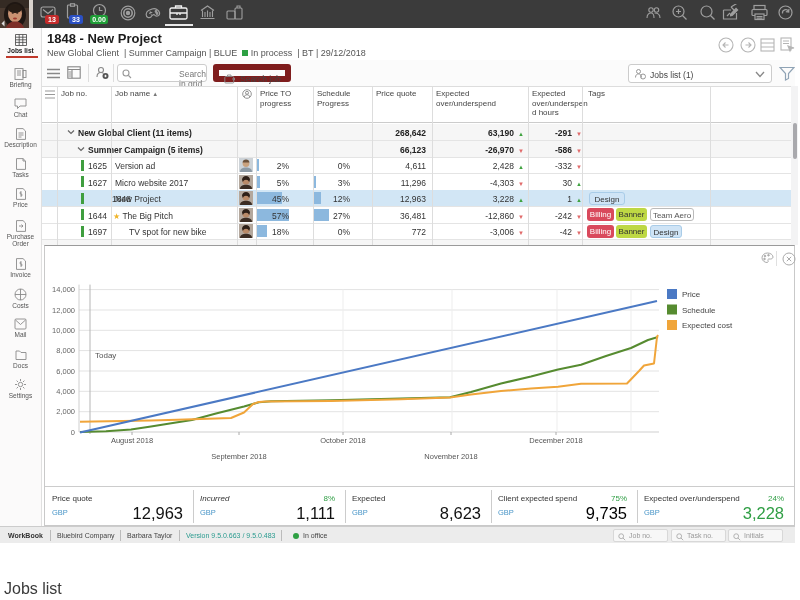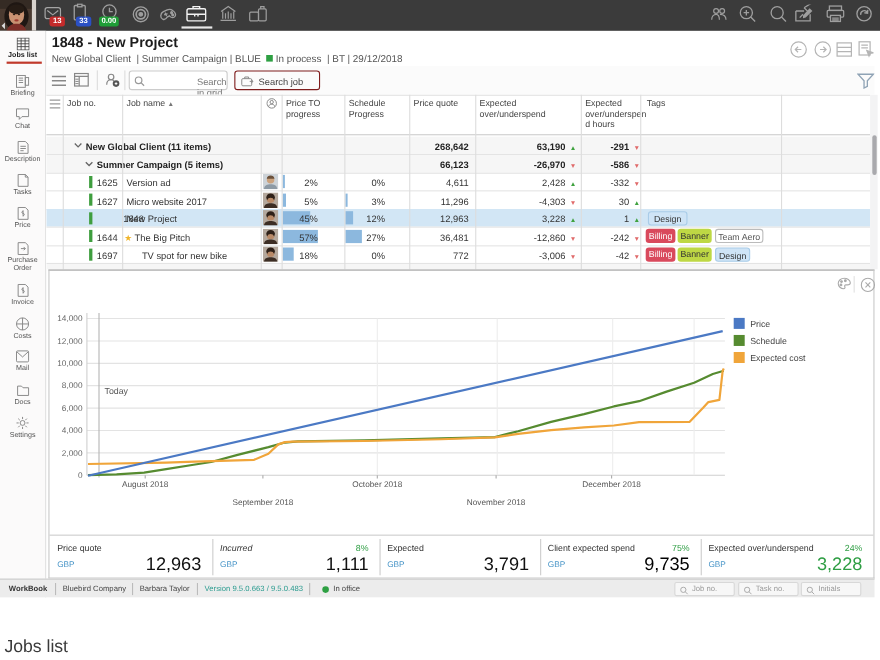--- a/index.html
+++ b/index.html
@@ -237,28 +237,39 @@
       <path d="M9.3 10 L11.7 10 M10.5 8.8 L10.5 11.2" stroke="#fff" stroke-width="0.9"></path>
 </svg>
 <div class="vline" style="left:113px;top:64px;height:18px;"></div>
 <div class="a" style="left:117px;top:64px;width:90px;height:18px;background:#fff;border:1px solid #ccc;border-radius:3px;">
   <svg style="position:absolute;left:4px;top:4px;" width="10" height="10" viewBox="0 0 10 10" fill="none" stroke="#999" stroke-width="1.1">
         <circle cx="4" cy="4" r="3"></circle>
         <path d="M6.5 6.5 L9 9"></path>
       </svg>
   <div style="position:absolute;left:18px;top:4px;font-size:8.5px;color:#777;margin-left:43px;">Search in grid</div>
 </div>
-<div class="a" style="left:213px;top:64px;width:78px;height:18px;background:#fbfbfb;border:1px solid #7f1d1d;border-radius:3px;">
+<div class="a" style="left:213px;top:64px;width:78px;height:18px;background:#fbfbfb;border:6px solid #7f1d1d;border-radius:3px;">
   <svg style="position:absolute;left:5px;top:4px;" width="12" height="10" viewBox="0 0 12 10" fill="none" stroke="#8a8a8a" stroke-width="0.9">
         <rect x="0.8" y="2.5" width="9" height="6.5" rx="1"></rect>
         <path d="M3.5 2.5 L3.5 1 L7 1 L7 2.5 M8 5 L11 5 M9.5 3.5 L11 5 L9.5 6.5"></path>
       </svg>
   <div style="position:absolute;left:21px;top:4px;font-size:8.5px;color:#444;">Search job</div>
 </div>
 
+<div class="a" style="left:628px;top:64px;width:144px;height:19px;background:#fff;border:1px solid #ccc;border-radius:3px;">
+  <svg style="position:absolute;left:5px;top:3px;" width="12" height="12" viewBox="0 0 12 12" fill="none" stroke="#999" stroke-width="1">
+        <circle cx="4.5" cy="3.5" r="2"></circle>
+        <path d="M1.5 9.5 C1.5 6.8 3 6 4.5 6 C6 6 7.5 6.8 7.5 9.5"></path>
+        <circle cx="9" cy="8.5" r="2.5"></circle>
+      </svg>
+  <div style="position:absolute;left:21px;top:4.5px;font-size:8.5px;color:#444;">Jobs list (1)</div>
+  <svg style="position:absolute;right:6px;top:6px;" width="10" height="7" viewBox="0 0 10 7" fill="none" stroke="#888" stroke-width="1.3">
+        <path d="M1 1 L5 5.5 L9 1"></path>
+      </svg>
+</div>
 <svg class="a" style="left:779px;top:66px;" width="16" height="15" viewBox="0 0 16 15" fill="none" stroke="#8fa3b5" stroke-width="1.2">
   <path d="M1 1.5 L15 1.5 L9.5 7.5 L9.5 12.5 L6.5 14 L6.5 7.5 Z"></path>
 </svg>
 
 <div class="a" style="left:42px;top:86px;width:756px;height:159px;background:#fff;overflow:hidden;" id="gridbox">
 
   <div class="a" style="left:0;top:0;width:749px;height:37px;background:#fff;border-top:1px solid #ddd;border-bottom:1px solid #ccc;"></div>
   <svg class="a" style="left:3px;top:4px;" width="10" height="9" viewBox="0 0 10 9" stroke="#999" stroke-width="1.2">
         <path d="M0 1 L10 1 M0 4.5 L10 4.5 M0 8 L10 8"></path>
       </svg>
@@ -489,21 +500,21 @@
 <div class="a" style="left:7px;top:262px;font-size:7.5px;color:#4a96c8;">GBP</div>
 <div class="a num" style="left:30px;top:258px;width:108px;font-size:16.5px;color:#111;">12,963</div>
 <div class="vline" style="left:148px;top:244px;height:33px;background:#ccc;"></div>
 <div class="a" style="left:155px;top:248px;font-size:8px;color:#333;font-style:italic;">Incurred</div>
 <div class="a num" style="left:260px;top:248px;width:30px;font-size:8px;color:#2f9e44;">8%</div>
 <div class="a" style="left:155px;top:262px;font-size:7.5px;color:#4a96c8;">GBP</div>
 <div class="a num" style="left:178px;top:258px;width:112px;font-size:16.5px;color:#111;">1,111</div>
 <div class="vline" style="left:300px;top:244px;height:33px;background:#ccc;"></div>
 <div class="a" style="left:307px;top:248px;font-size:8px;color:#333;">Expected</div>
 <div class="a" style="left:307px;top:262px;font-size:7.5px;color:#4a96c8;">GBP</div>
-<div class="a num" style="left:330px;top:258px;width:106px;font-size:16.5px;color:#111;">3,791</div>
+<div class="a num" style="left:330px;top:258px;width:106px;font-size:16.5px;color:#111;">8,623</div>
 <div class="vline" style="left:446px;top:244px;height:33px;background:#ccc;"></div>
 <div class="a" style="left:453px;top:248px;font-size:8px;color:#333;">Client expected spend</div>
 <div class="a num" style="left:552px;top:248px;width:30px;font-size:8px;color:#2f9e44;">75%</div>
 <div class="a" style="left:453px;top:262px;font-size:7.5px;color:#4a96c8;">GBP</div>
 <div class="a num" style="left:476px;top:258px;width:106px;font-size:16.5px;color:#000000;">9,735</div>
 <div class="vline" style="left:592px;top:244px;height:33px;background:#ccc;"></div>
 <div class="a" style="left:599px;top:248px;font-size:8px;color:#333;">Expected over/underspend</div>
 <div class="a num" style="left:709px;top:248px;width:30px;font-size:8px;color:#2f9e44;">24%</div>
 <div class="a" style="left:599px;top:262px;font-size:7.5px;color:#4a96c8;">GBP</div>
 <div class="a num" style="left:622px;top:258px;width:117px;font-size:16.5px;color:#2f9e44;">3,228</div>

